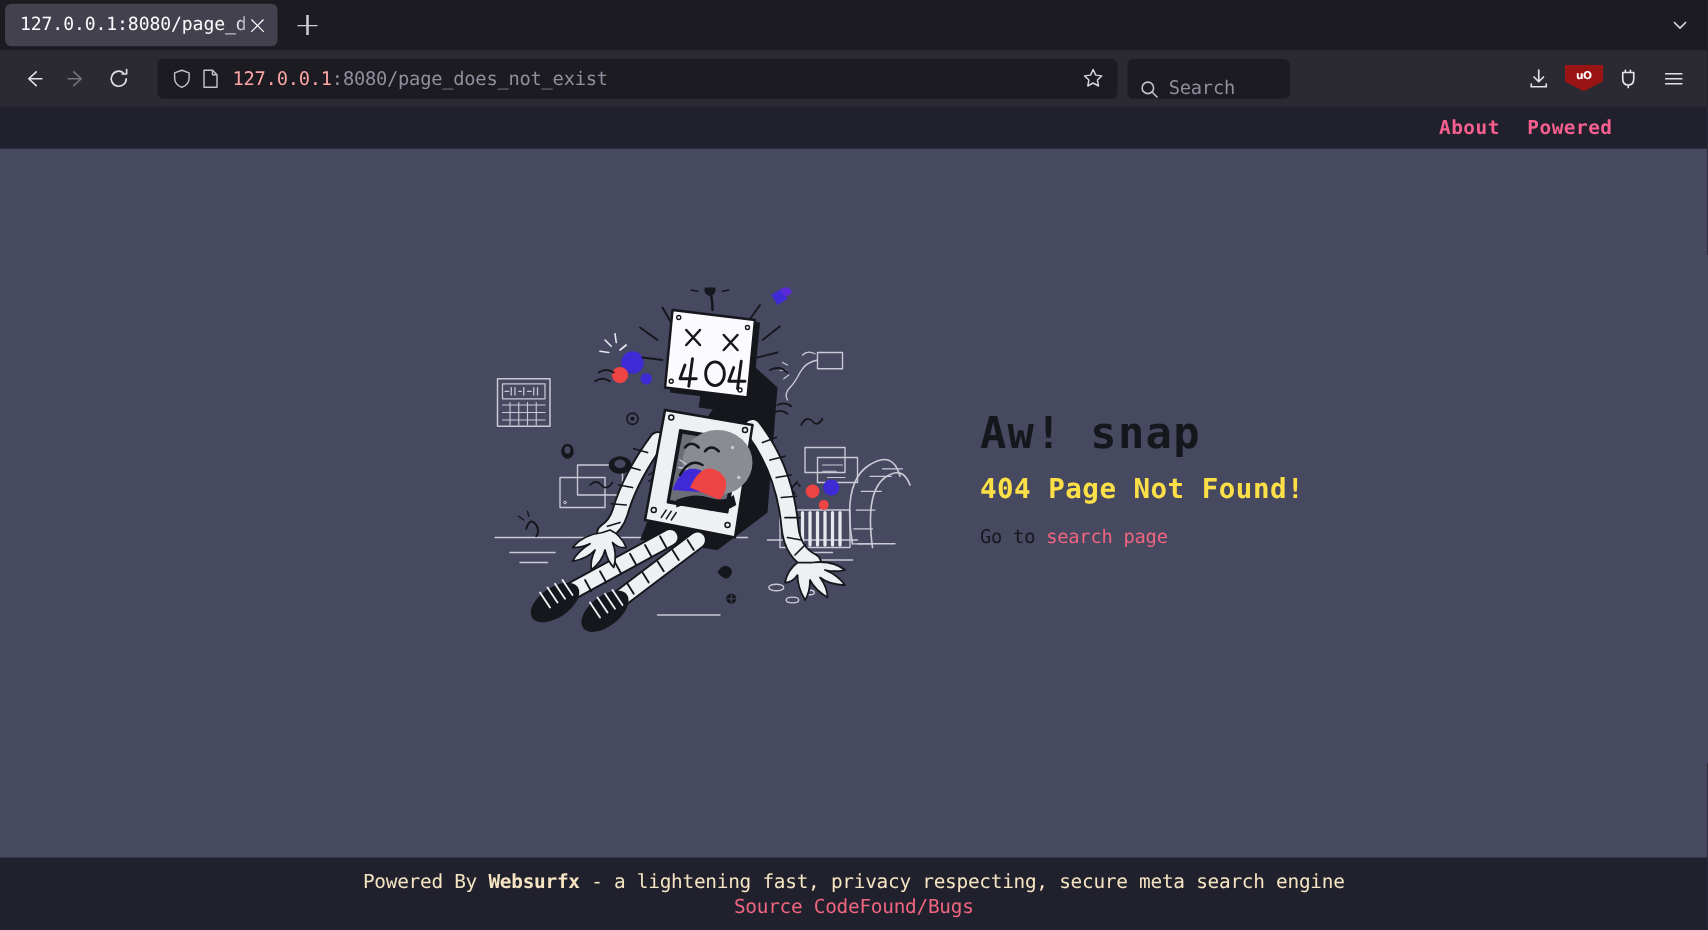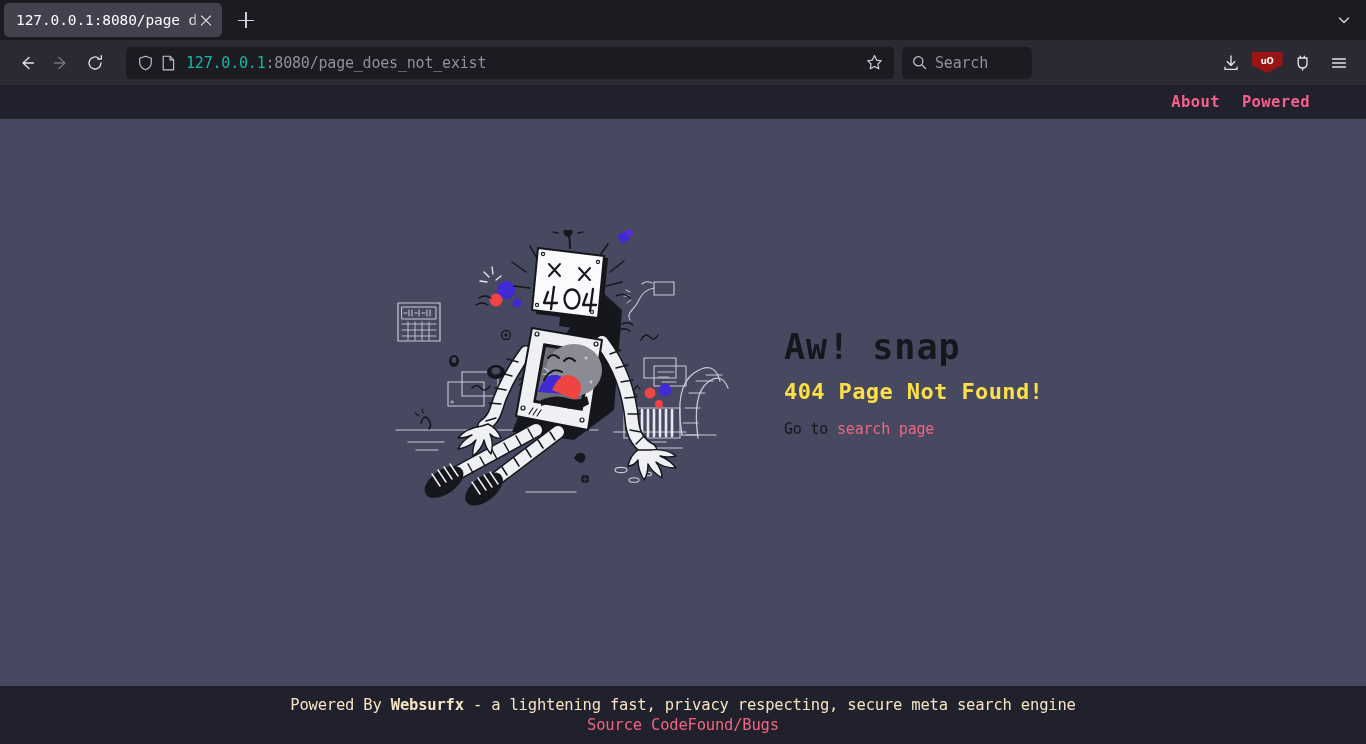--- a/index.html
+++ b/index.html
@@ -121,34 +121,34 @@
   #shield-icon { margin-right: 9px; }
   #page-icon   { margin-right: 11px; }
   #url-text {
     flex: 1;
     font-size: 15px;
     color: #8f8f9d;
     white-space: nowrap;
     overflow: hidden;
     letter-spacing: -0.2px;
   }
-  #url-text .host { color: #14b8a6; }
+  #url-text .host { color: #fca5a5; }
   #bookmark-star {
     width: 28px; height: 28px;
     display:flex; align-items:center; justify-content:center;
     cursor: pointer; flex: 0 0 28px;
   }
 
   #searchbar {
     width: 130px;
     height: 32px;
     background: #1c1b22;
     border-radius: 5px;
     display: flex;
-    align-items: center;
+    align-items: flex-end;
     padding: 0 10px;
     margin-right: 6px;
     cursor: text;
     flex: 0 0 130px;
   }
   #search-icon { margin-right: 8px; display:flex; }
   #search-placeholder {
     font-size: 15px;
     color: #8f8f9d;
     letter-spacing: -0.2px;
@@ -189,21 +189,21 @@
     flex-direction: column;
   }
 
   
   #page-header {
     height: 34px;
     background: #21212e;
     display: flex;
     align-items: center;
     justify-content: flex-end;
-    padding-right: 56px;
+    padding-right: 76px;
     gap: 22px;
     flex: 0 0 34px;
   }
   .nav-link {
     color: #f75f8f;
     font-size: 15.5px;
     font-weight: bold;
     letter-spacing: 0.4px;
     cursor: pointer;
     text-decoration: none;

